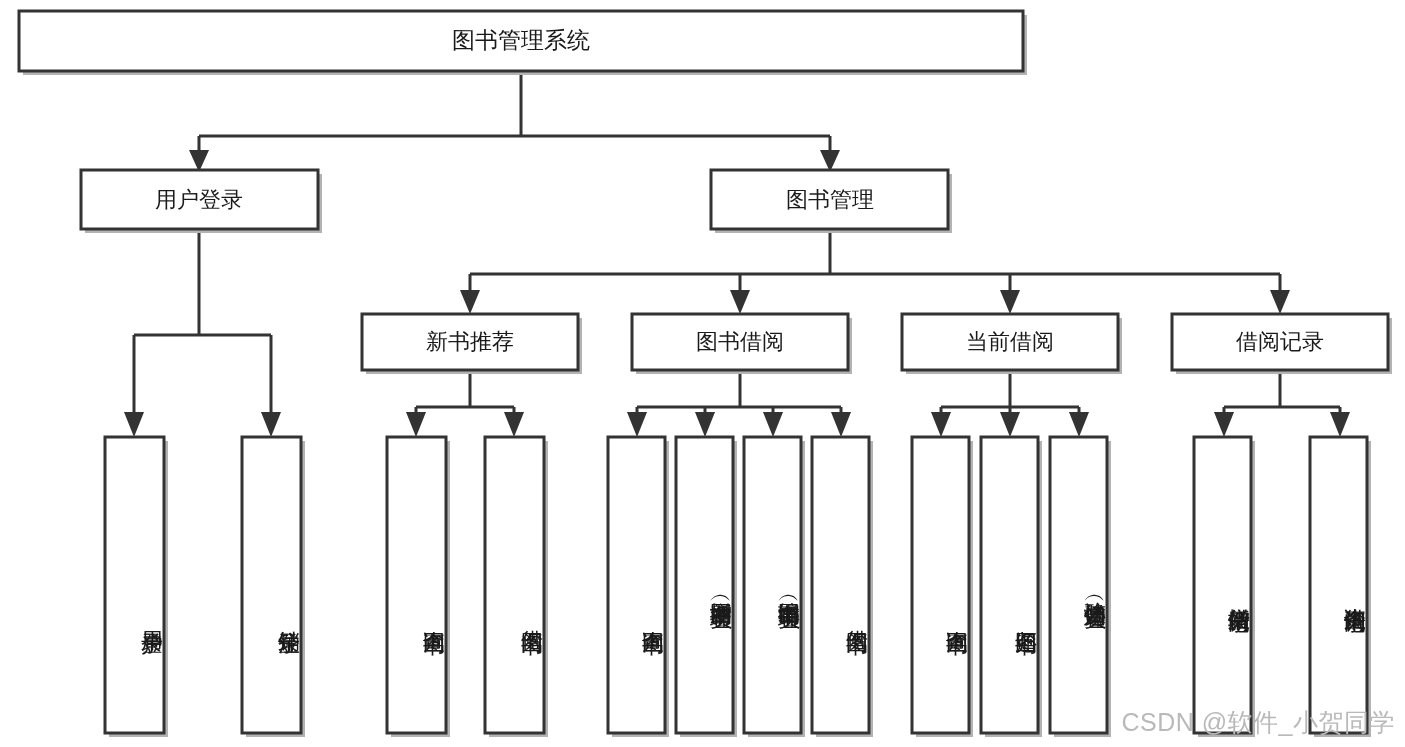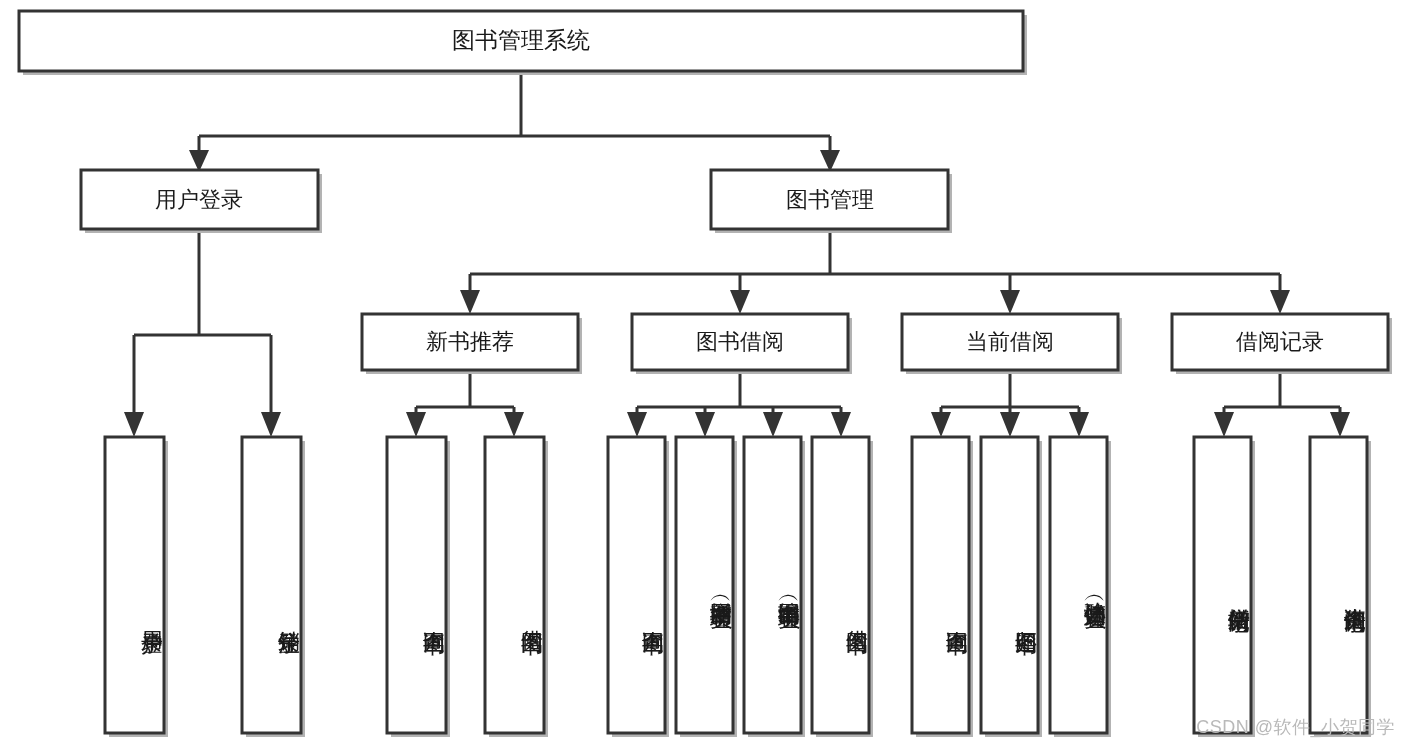--- a/index.html
+++ b/index.html
@@ -70,21 +70,21 @@
     letter-spacing: 1px;
     white-space: nowrap;
     text-align: center;
     pointer-events: none;
   }
   #watermark {
     position: absolute;
     right: 10px;
     bottom: 8px;
     font-family: "Liberation Sans", "DejaVu Sans", sans-serif;
-    font-size: 18px;
+    font-size: 25px;
     color: #b9b9b9;
     white-space: nowrap;
     letter-spacing: 0.5px;
   }
 </style>
 </head>
 <body>
 
 <div id="diagram-root">
 

